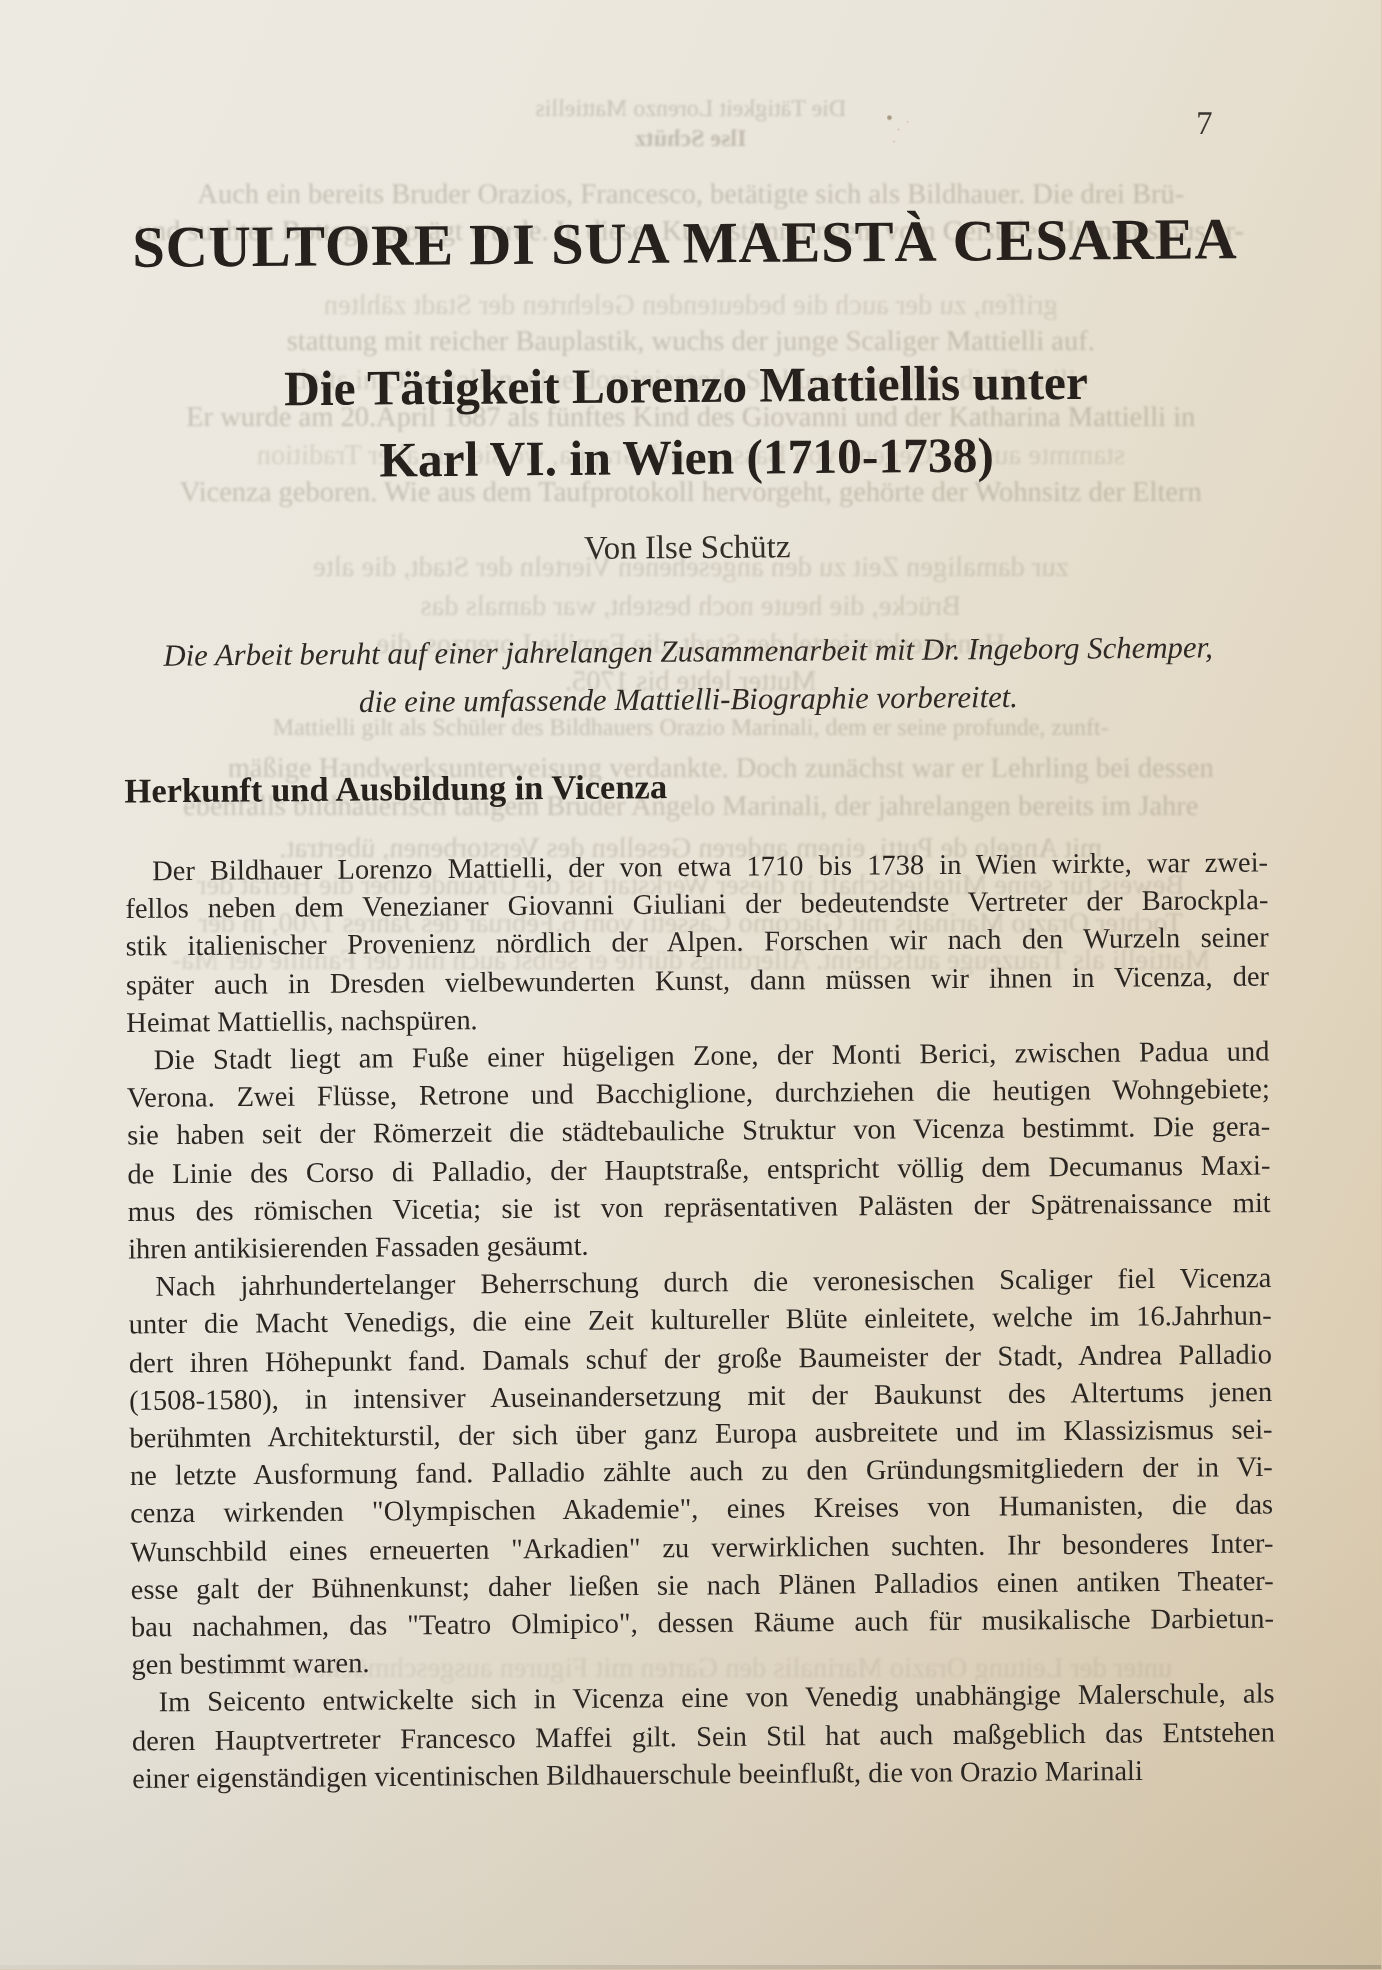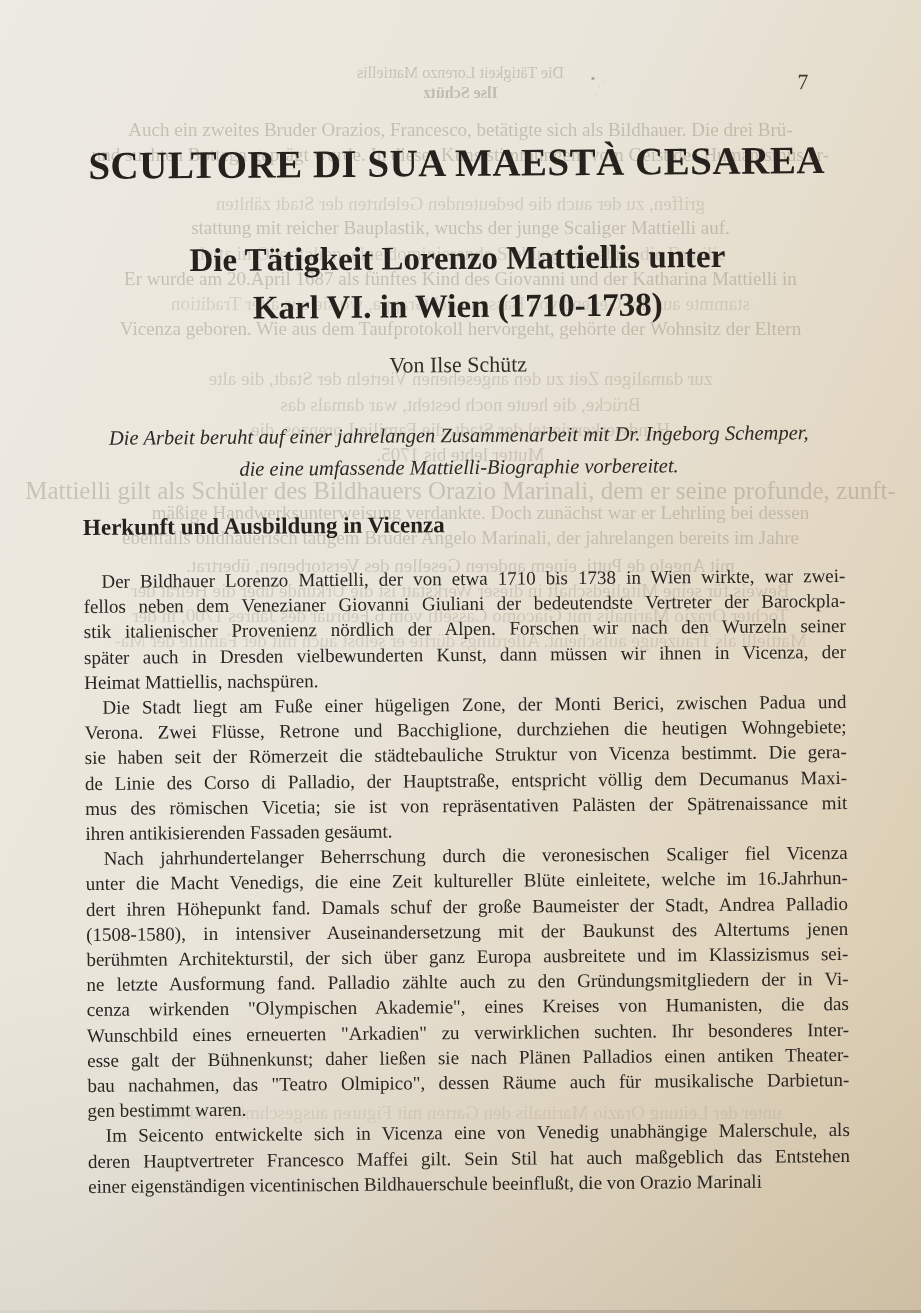--- a/index.html
+++ b/index.html
@@ -84,33 +84,33 @@
   }
 </style>
 </head>
 <body>
 
 <div id="scan">
 
   <div id="ghost-layer">
       <div class="ghost-line mirror" style="top: 64px; font-size: 16px; opacity: 0.28;">Die Tätigkeit Lorenzo Mattiellis</div>
       <div class="ghost-line mirror bold" style="top: 84px; font-size: 16px; opacity: 0.32;">Ilse Schütz</div>
-      <div class="ghost-line" style="top: 119px; font-size: 19px; opacity: 0.3;">Auch ein zweites Bruder Orazios, Francesco, betätigte sich als Bildhauer. Die drei Brü-</div>
+      <div class="ghost-line" style="top: 119px; font-size: 19px; opacity: 0.3;">Auch ein bereits Bruder Orazios, Francesco, betätigte sich als Bildhauer. Die drei Brü-</div>
       <div class="ghost-line" style="top: 144px; font-size: 19px; opacity: 0.3;">und suchten Bottega geprägt wurde. In dieser Kunststimmungen, vom Geist des Humanismus er-</div>
       <div class="ghost-line mirror" style="top: 193px; font-size: 19px; opacity: 0.2;">griffen, zu der auch die bedeutenden Gelehrten der Stadt zählten</div>
       <div class="ghost-line" style="top: 217px; font-size: 19px; opacity: 0.3;">stattung mit reicher Bauplastik, wuchs der junge Scaliger Mattielli auf.</div>
       <div class="ghost-line" style="top: 243px; font-size: 19px; opacity: 0.2;">derts in Oberitalien, eine dominierende Stellung einnahm, die Familie</div>
       <div class="ghost-line" style="top: 268px; font-size: 19px; opacity: 0.3;">Er wurde am 20.April 1687 als fünftes Kind des Giovanni und der Katharina Mattielli in</div>
       <div class="ghost-line mirror" style="top: 293px; font-size: 19px; opacity: 0.18;">stammte aus der Gegend von Bassano del Grappa, wo sie aus alter Tradition</div>
       <div class="ghost-line" style="top: 318px; font-size: 19px; opacity: 0.3;">Vicenza geboren. Wie aus dem Taufprotokoll hervorgeht, gehörte der Wohnsitz der Eltern</div>
       <div class="ghost-line mirror" style="top: 368px; font-size: 19px; opacity: 0.22;">zur damaligen Zeit zu den angesehenen Vierteln der Stadt, die alte</div>
       <div class="ghost-line mirror" style="top: 394px; font-size: 19px; opacity: 0.22;">Brücke, die heute noch besteht, war damals das</div>
       <div class="ghost-line mirror" style="top: 419px; font-size: 19px; opacity: 0.22;">Handwerkerviertel der Stadt, die Familie Lorenzos, die</div>
       <div class="ghost-line mirror" style="top: 444px; font-size: 19px; opacity: 0.25;">Mutter lebte bis 1705.</div>
-      <div class="ghost-line" style="top: 477px; font-size: 25px; opacity: 0.28; text-align: center;">Mattielli gilt als Schüler des Bildhauers Orazio Marinali, dem er seine profunde, zunft-</div>
+      <div class="ghost-line" style="top: 477px; font-size: 16px; opacity: 0.28; text-align: center;">Mattielli gilt als Schüler des Bildhauers Orazio Marinali, dem er seine profunde, zunft-</div>
       <div class="ghost-line" style="top: 502px; font-size: 19px; opacity: 0.28; margin-left: 20px;">mäßige Handwerksunterweisung verdankte. Doch zunächst war er Lehrling bei dessen</div>
       <div class="ghost-line" style="top: 527px; font-size: 19px; opacity: 0.28;">ebenfalls bildhauerisch tätigem Bruder Angelo Marinali, der jahrelangen bereits im Jahre</div>
       <div class="ghost-line mirror" style="top: 555px; font-size: 19px; opacity: 0.24;">mit Angelo de Putti, einem anderen Gesellen des Verstorbenen, übertrat.</div>
       <div class="ghost-line mirror" style="top: 580px; font-size: 19px; opacity: 0.2;">Beweis für seine Mitgliedschaft in dieser Werkstatt ist die Urkunde über die Heirat der</div>
       <div class="ghost-line mirror" style="top: 605px; font-size: 19px; opacity: 0.2;">Tochter Orazio Marinalis mit Giacomo Cassetti vom 6.Februar des Jahres 1700, in der</div>
       <div class="ghost-line mirror" style="top: 630px; font-size: 19px; opacity: 0.18;">Mattielli als Trauzeuge aufscheint. Allerdings dürfte er selbst auch mit der Familie der Ma-</div>
       <div class="ghost-line mirror" style="top: 1102px; font-size: 19px; opacity: 0.13;">unter der Leitung Orazio Marinalis den Garten mit Figuren ausgeschmückt zu haben</div>
     </div>
 
   <div id="content">

